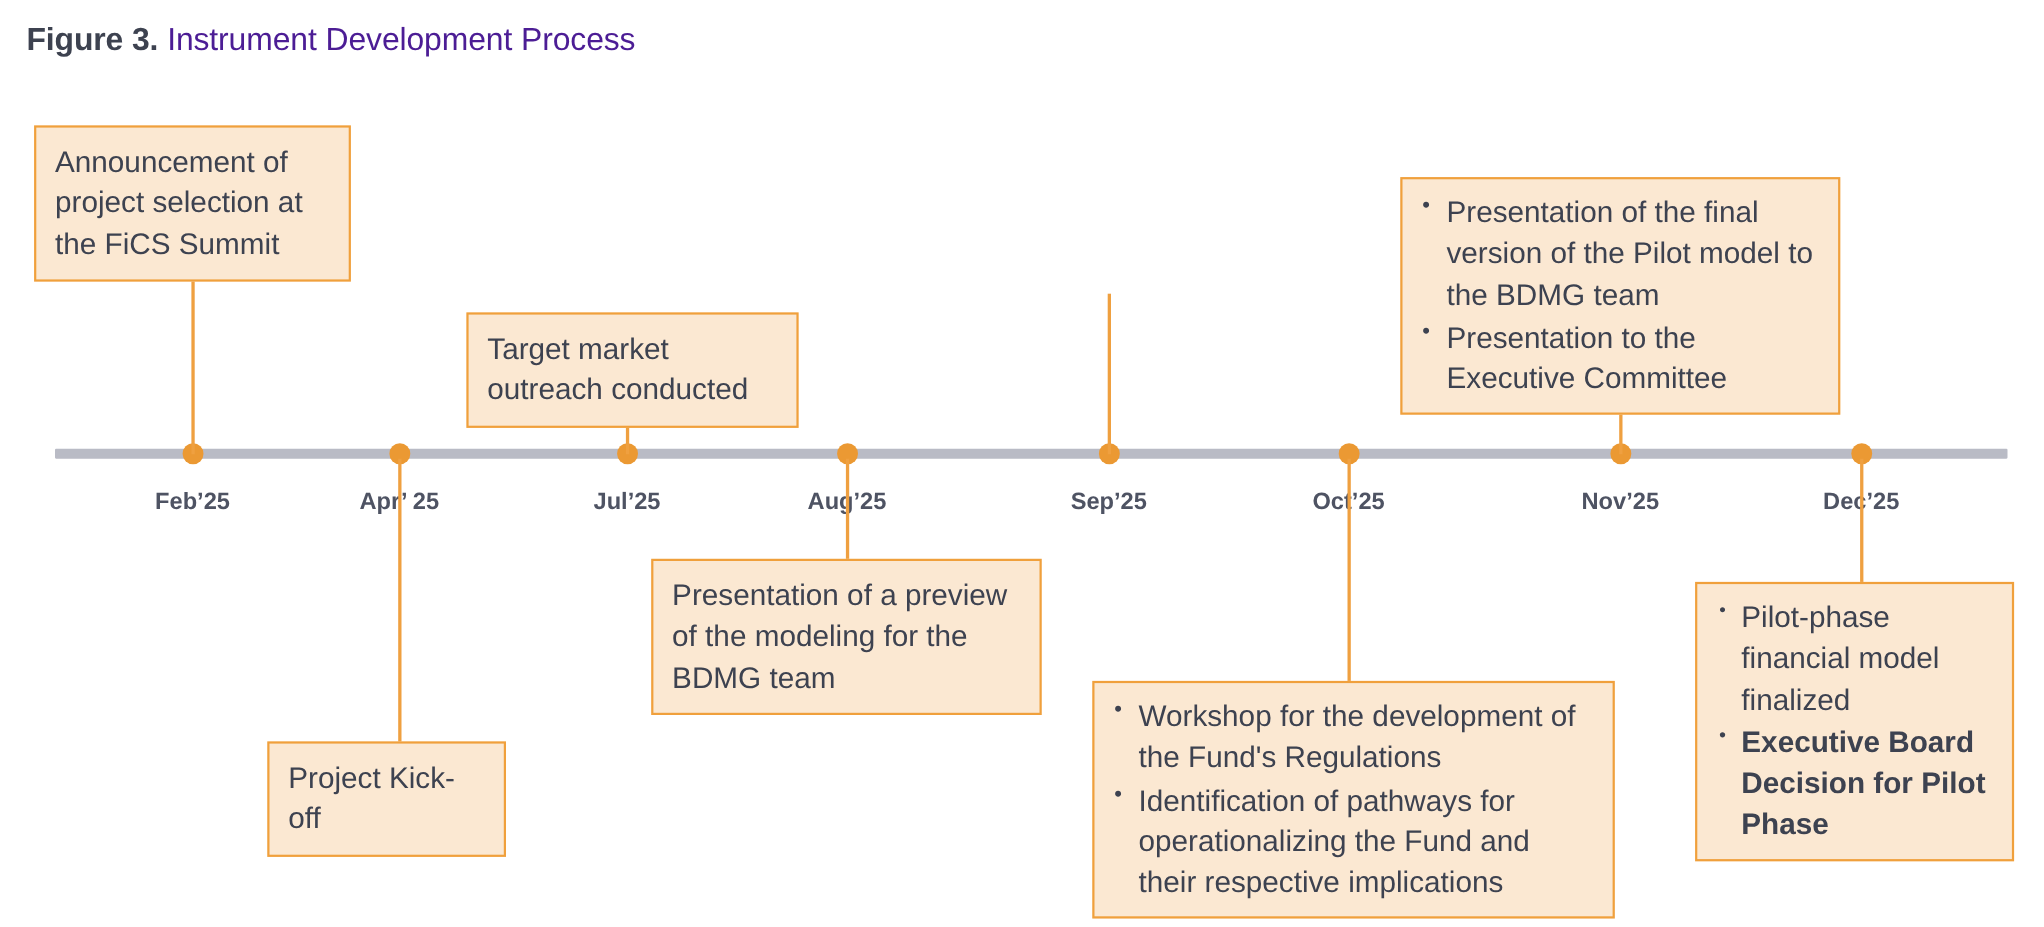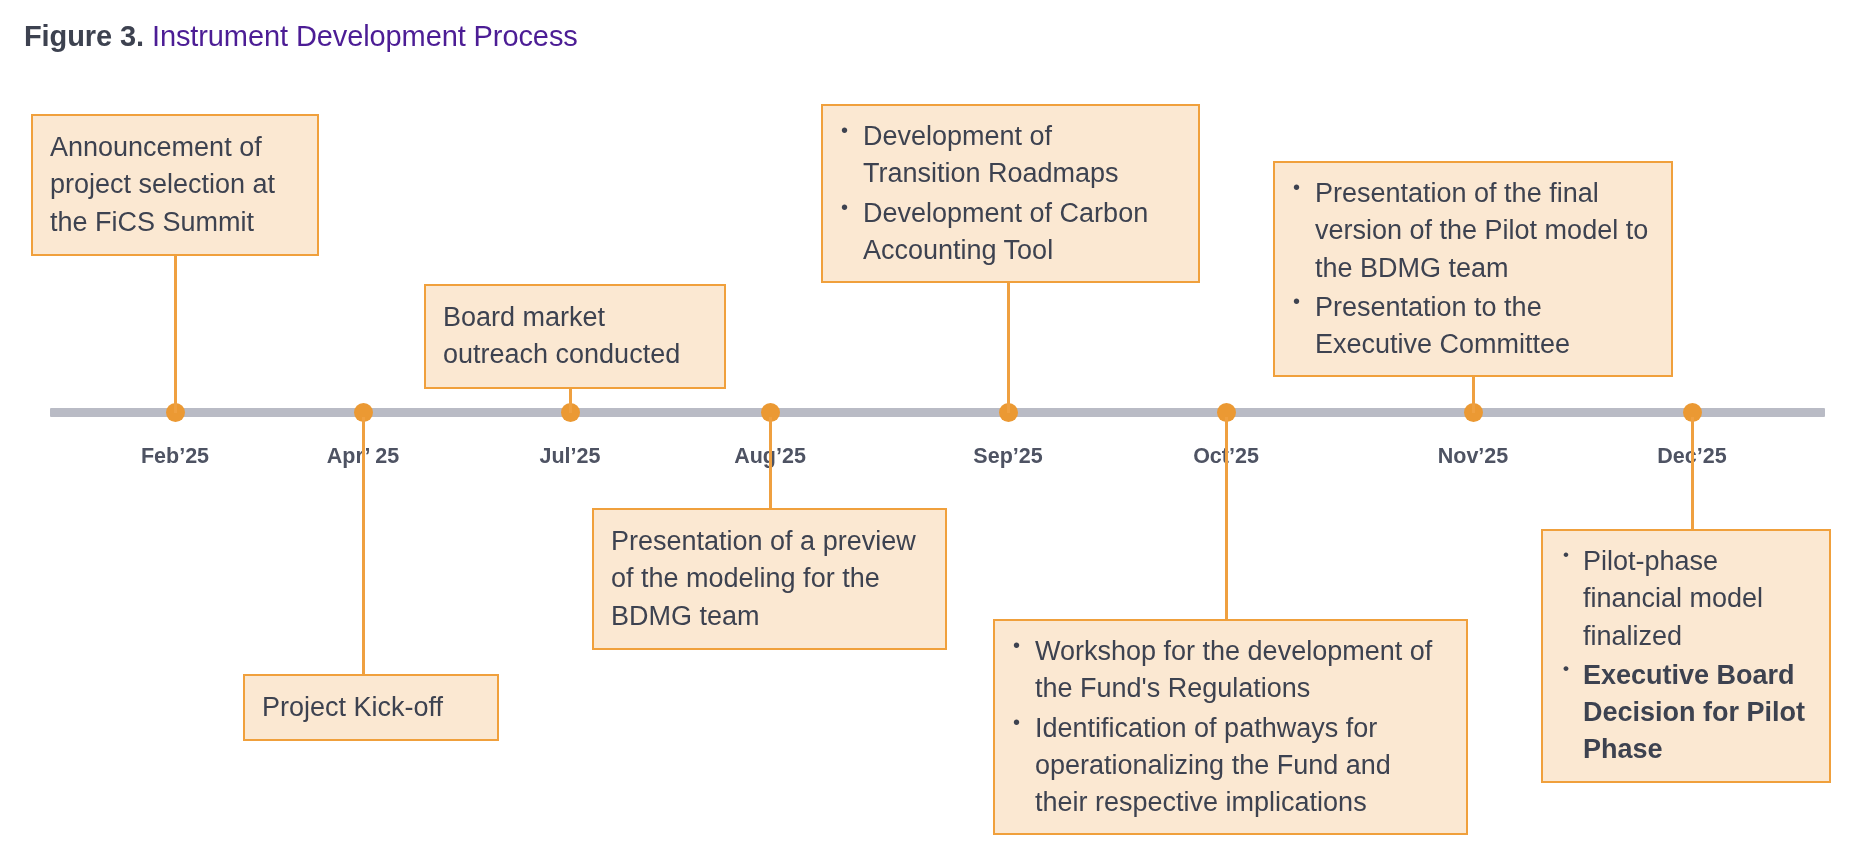--- a/index.html
+++ b/index.html
@@ -160,44 +160,36 @@
   <div class="connector" style="left:1226px; top:417px; height:203px;"></div>
   <div class="connector" style="left:1692px; top:417px; height:113px;"></div>
 
   <div class="cbox" style="left:31px; top:114px; width:288px;">
     <span class="plain">Announcement of
 project selection at
 the FiCS Summit</span>
   </div>
 
   <div class="cbox" style="left:424px; top:284px; width:302px;">
-    <span class="plain">Board market
+    <span class="plain">Target market
 outreach conducted</span>
   </div>
 
-  <div class="cbox" style="left:821px; top:104px; width:379px;">
-    <ul>
-      <li>Development of
-Transition Roadmaps</li>
-      <li>Development of Carbon
-Accounting Tool</li>
-    </ul>
-  </div>
 
   <div class="cbox" style="left:1273px; top:161px; width:400px;">
     <ul>
       <li>Presentation of the final
 version of the Pilot model to
 the BDMG team</li>
       <li>Presentation to the
 Executive Committee</li>
     </ul>
   </div>
 
-  <div class="cbox" style="left:243px; top:674px; width:256px;">
+  <div class="cbox" style="left:243px; top:674px; width:217px;">
     <span class="plain">Project Kick-off</span>
   </div>
 
   <div class="cbox" style="left:592px; top:508px; width:355px;">
     <span class="plain">Presentation of a preview
 of the modeling for the
 BDMG team</span>
   </div>
 
   <div class="cbox" style="left:993px; top:619px; width:475px;">

